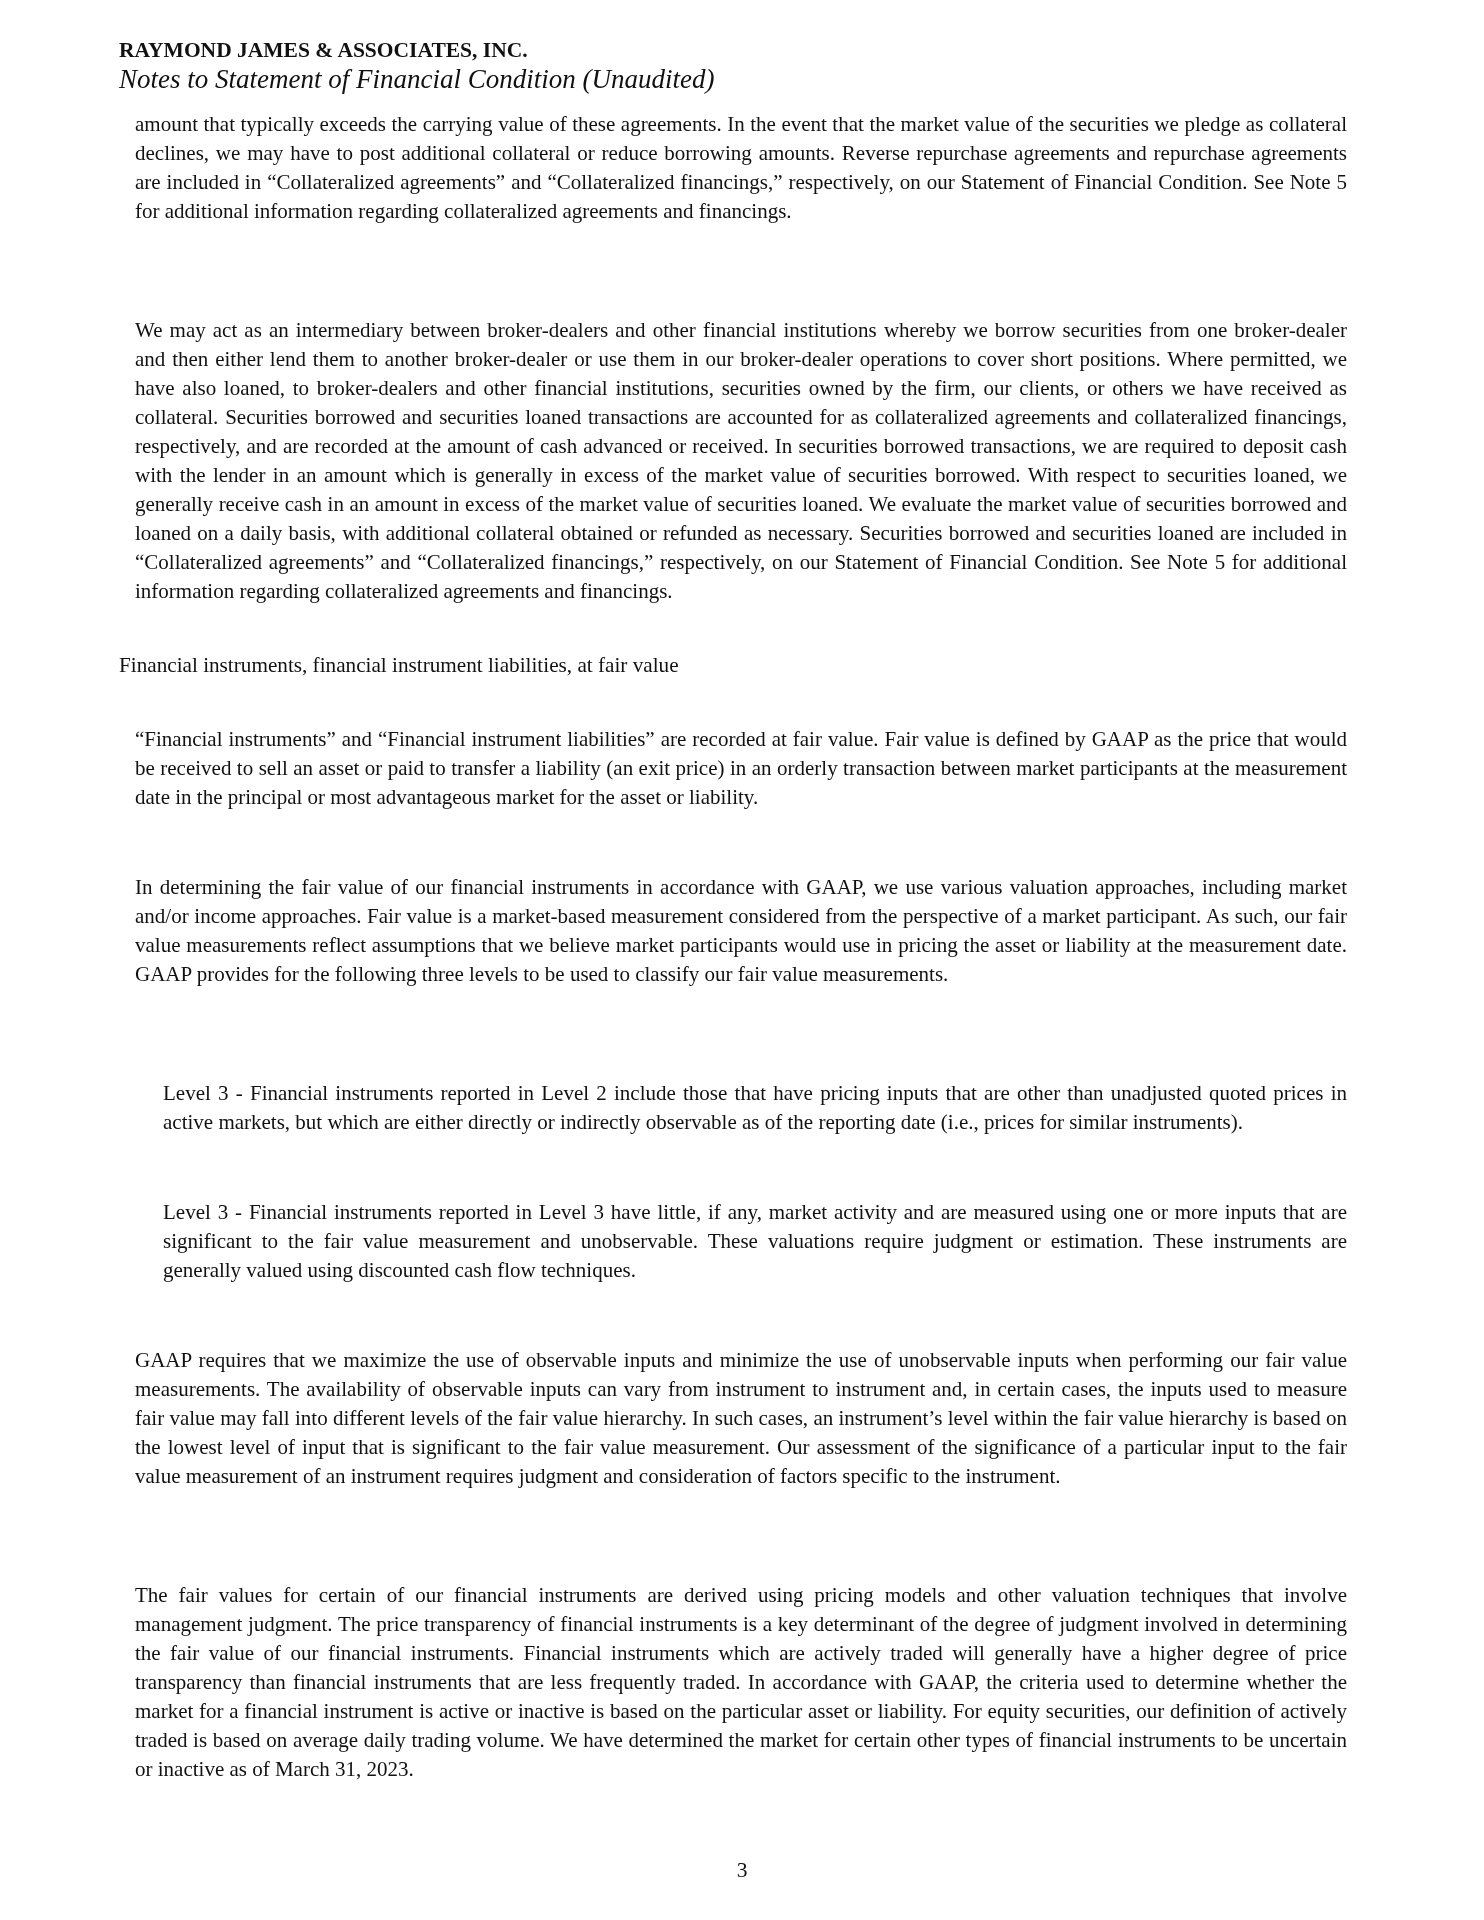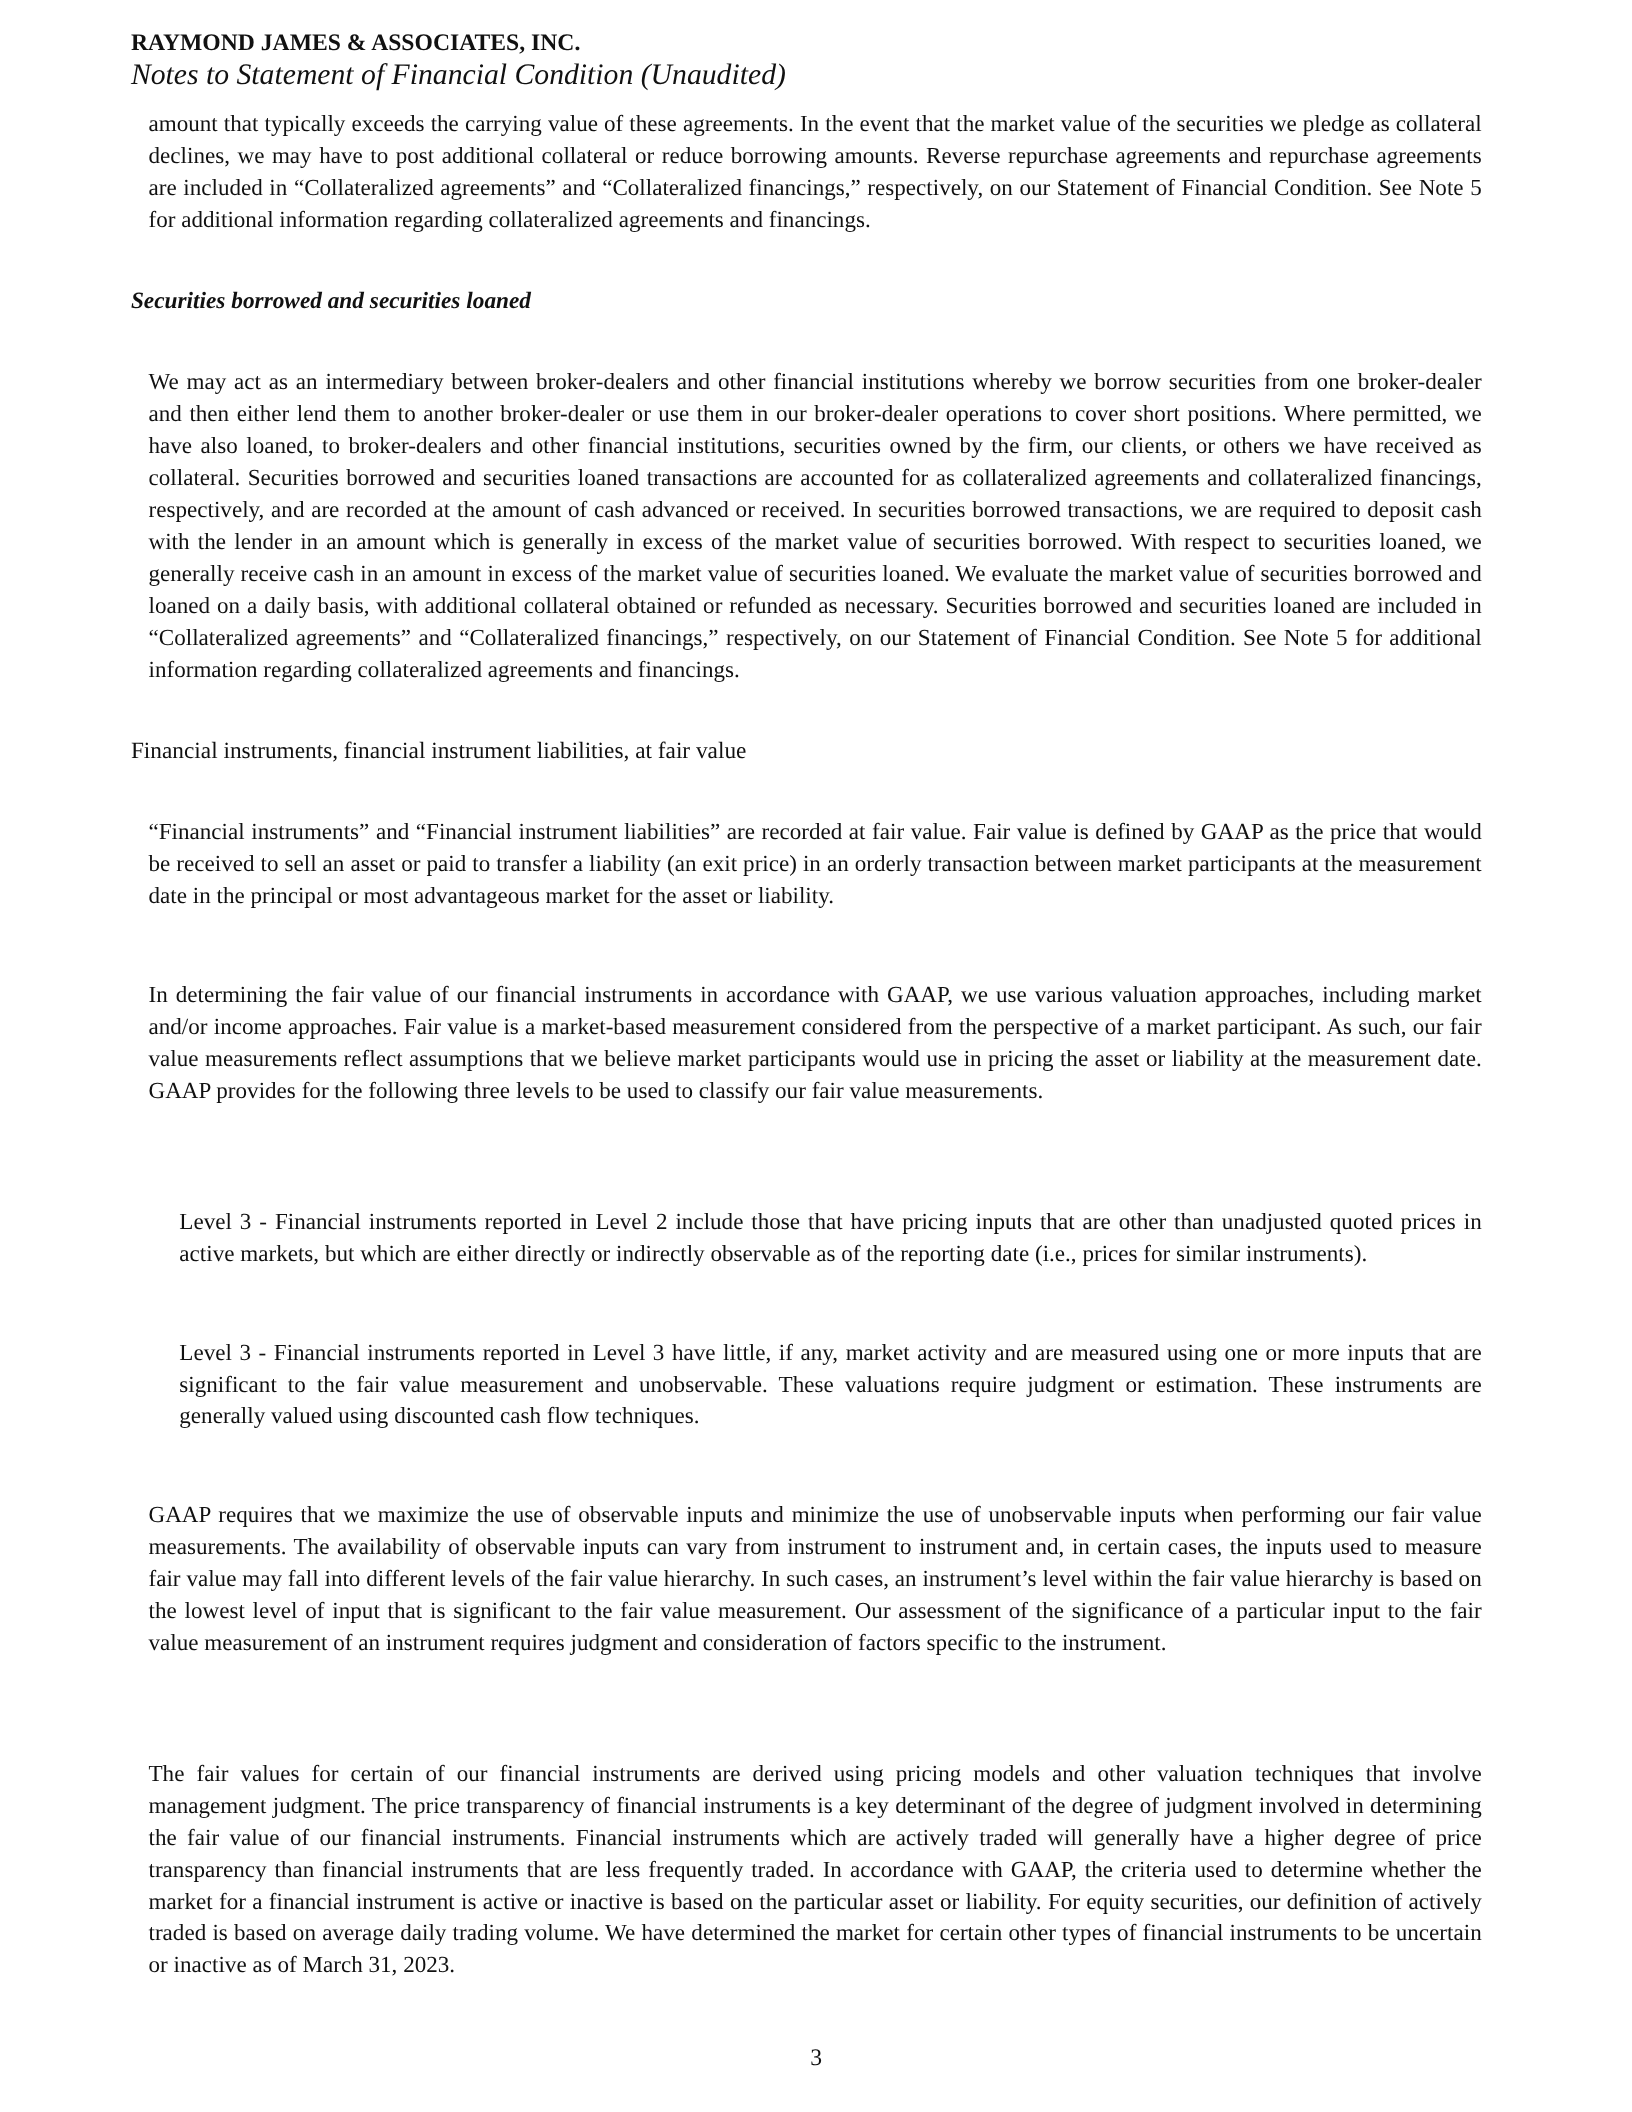--- a/index.html
+++ b/index.html
@@ -1,39 +1,38 @@
 <!DOCTYPE html>
 <html><head>
 <meta charset="utf-8">
 <style>
   html, body { margin: 0; padding: 0; background: #ffffff; }
   body { width: 1484px; height: 1920px; position: relative; overflow: hidden;
          font-family: "Liberation Serif", "DejaVu Serif", serif; color: #111; }
-  .page { position: absolute; left: 119px; top: 24px; width: 1244px; }
+  .page { position: absolute; left: 119px; top: 36px; width: 1244px; }
   .co-name { font-weight: bold; font-size: 21.5px; line-height: 29px; }
   .subtitle { font-style: italic; font-size: 27px; line-height: 29px; }
   p { margin: 16px; font-size: 21px; line-height: 29px; text-align: justify; }
   .gap { height: 29px; }
   .h-bi { font-weight: bold; font-style: italic; font-size: 21.2px; line-height: 29px; }
   .h-b { font-weight: normal; font-size: 21.2px; line-height: 29px; }
   .level { margin-left: 44px; }
   .page-num { position: absolute; left: 0; width: 1484px; top: 1856px; text-align: center;
               font-size: 21.5px; line-height: 29px; }
 </style>
 </head>
 <body>
 
 <div class="page">
   <div class="co-name">RAYMOND JAMES &amp; ASSOCIATES, INC.</div>
   <div class="subtitle">Notes to Statement of Financial Condition (Unaudited)</div>
 
   <p>amount that typically exceeds the carrying value of these agreements.  In the event that the market value of the securities we pledge as collateral declines, we may have to post additional collateral or reduce borrowing amounts.  Reverse repurchase agreements and repurchase agreements are included in “Collateralized agreements” and “Collateralized financings,” respectively, on our Statement of Financial Condition.  See Note 5 for additional information regarding collateralized agreements and financings.</p>
   <div class="gap"></div>
 
-  <div class="h-bi">Securities borrowed and securities loaned</div>
   <div class="gap"></div>
   <p>We may act as an intermediary between broker-dealers and other financial institutions whereby we borrow securities from one broker-dealer and then either lend them to another broker-dealer or use them in our broker-dealer operations to cover short positions.  Where permitted, we have also loaned, to broker-dealers and other financial institutions, securities owned by the firm, our clients, or others we have received as collateral.  Securities borrowed and securities loaned transactions are accounted for as collateralized agreements and collateralized financings, respectively, and are recorded at the amount of cash advanced or received.  In securities borrowed transactions, we are required to deposit cash with the lender in an amount which is generally in excess of the market value of securities borrowed.  With respect to securities loaned, we generally receive cash in an amount in excess of the market value of securities loaned.  We evaluate the market value of securities borrowed and loaned on a daily basis, with additional collateral obtained or refunded as necessary.  Securities borrowed and securities loaned are included in “Collateralized agreements” and “Collateralized financings,” respectively, on our Statement of Financial Condition.  See Note 5 for additional information regarding collateralized agreements and financings.</p>
   <div class="gap"></div>
 
   <div class="h-b">Financial instruments, financial instrument liabilities, at fair value</div>
   <div class="gap"></div>
   <p>“Financial instruments” and “Financial instrument liabilities” are recorded at fair value.  Fair value is defined by GAAP as the price that would be received to sell an asset or paid to transfer a liability (an exit price) in an orderly transaction between market participants at the measurement date in the principal or most advantageous market for the asset or liability.</p>
   <div class="gap"></div>
   <p>In determining the fair value of our financial instruments in accordance with GAAP, we use various valuation approaches, including market and/or income approaches.  Fair value is a market-based measurement considered from the perspective of a market participant.  As such, our fair value measurements reflect assumptions that we believe market participants would use in pricing the asset or liability at the measurement date.  GAAP provides for the following three levels to be used to classify our fair value measurements.</p>
   <div class="gap"></div>

